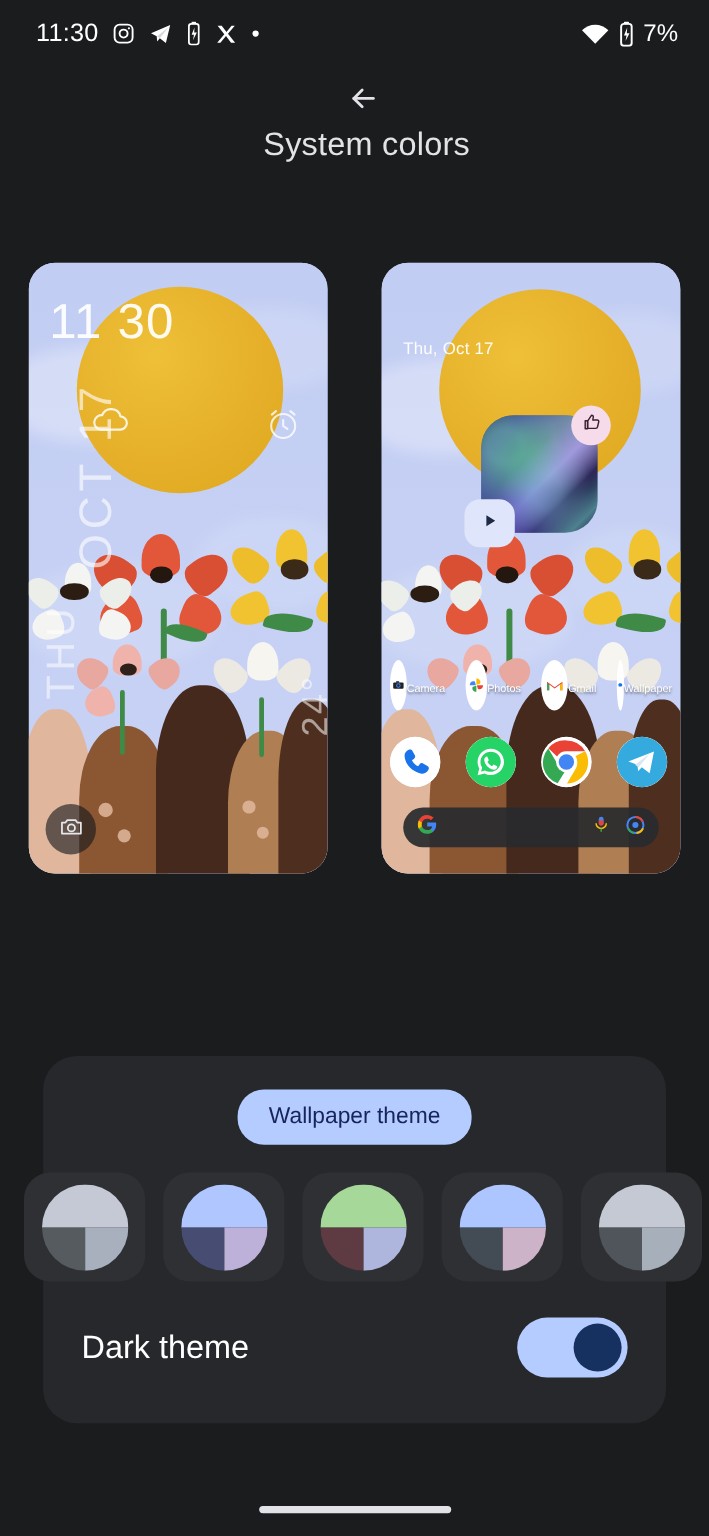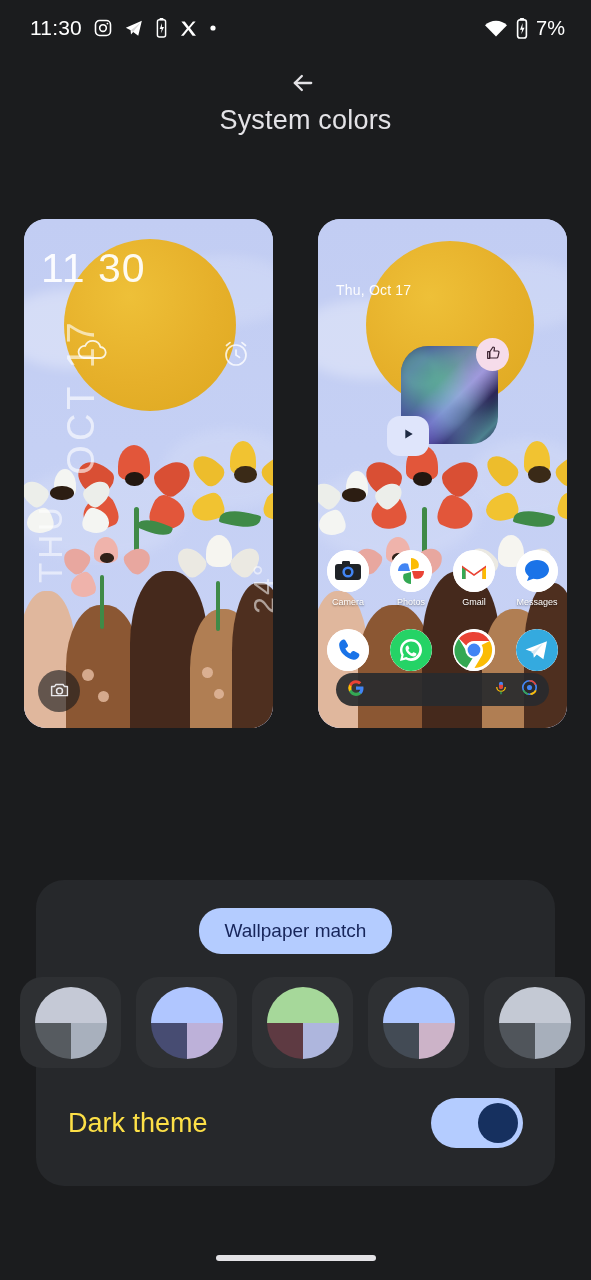--- a/index.html
+++ b/index.html
@@ -76,21 +76,21 @@
       radial-gradient(ellipse at 25% 30%, rgba(120,220,180,.55) 0 12%, transparent 40%),
       radial-gradient(ellipse at 70% 22%, rgba(180,170,240,.5) 0 10%, transparent 38%),
       radial-gradient(ellipse at 55% 62%, rgba(140,200,230,.45) 0 14%, transparent 42%),
       radial-gradient(ellipse at 18% 78%, rgba(90,80,190,.6) 0 16%, transparent 45%);
     filter: blur(2px); }
   .hs-like { position: absolute; left: 158px; top: 119px; width: 33px; height: 33px; border-radius: 50%; background: #f6dcea; display: flex; align-items: center; justify-content: center; }
   .hs-play { position: absolute; left: 69px; top: 197px; width: 42px; height: 40px; border-radius: 13px; background: #dfe5fb; display: flex; align-items: center; justify-content: center; }
 
   .hs-apps { position: absolute; left: 0; right: 0; top: 331px; }
   .app-row { display: flex; justify-content: center; gap: 17px; }
-  .app-cell { width: 46px; display: flex; flex-direction: column; align-items: center; justify-content: space-between; }
+  .app-cell { width: 46px; display: flex; flex-direction: row; align-items: center; justify-content: space-between; }
   .app-icon { width: 42px; height: 42px; border-radius: 50%; background: #fff; display: flex; align-items: center; justify-content: center; overflow: hidden; }
   .app-label { margin-top: 5px; font-size: 9px; color: #fff; text-shadow: 0 1px 2px rgba(0,0,0,.5); white-space: nowrap; }
 
   .hs-searchbar { position: absolute; left: 18px; right: 18px; bottom: 22px; height: 33px; border-radius: 17px; background: rgba(40,42,46,.92); display: flex; align-items: center; justify-content: space-between; padding: 0 11px; }
   .hs-search-right { display: flex; align-items: center; gap: 12px; }
 
   
   .card { position: absolute; left: 36px; right: 36px; top: 880px; background: #26282b; border-radius: 28px; padding-bottom: 10px; }
   .tabs { display: flex; align-items: center; justify-content: center; gap: 22px; padding-top: 28px; }
   .tab { padding: 12px 26px; border-radius: 22px; font-size: 19px; color: #e3e2e6; white-space: nowrap; }
@@ -98,21 +98,21 @@
   .card-desc { text-align: center; color: #c5c6cb; font-size: 16px; margin-top: 26px; }
 
   .swatch-row { display: flex; gap: 15px; margin-top: 23px; padding-left: 0; }
   .swatch-tile { flex: 0 0 auto; width: 101px; height: 91px; border-radius: 22px; background: #2e3033; display: flex; align-items: center; justify-content: center; }
   .swatch-circle { position: relative; width: 72px; height: 72px; border-radius: 50%; overflow: hidden; }
   .sw-top { position: absolute; left: 0; top: 0; width: 100%; height: 50%; }
   .sw-bl { position: absolute; left: 0; top: 50%; width: 50%; height: 50%; }
   .sw-br { position: absolute; left: 50%; top: 50%; width: 50%; height: 50%; }
 
   .dark-row { display: flex; align-items: center; justify-content: space-between; padding: 30px 32px 28px 32px; }
-  .dark-label { color: #fde047; font-size: 27px; }
+  .dark-label { color: #ffffff; font-size: 27px; }
   .toggle { width: 92px; height: 50px; border-radius: 25px; background: #b4ccff; position: relative; }
   .toggle-thumb { position: absolute; right: 5px; top: 5px; width: 40px; height: 40px; border-radius: 50%; background: #16305f; }
 
   
   .navbar { position: absolute; left: 0; right: 0; bottom: 0; height: 44px; display: flex; align-items: center; justify-content: center; }
   .nav-pill { width: 160px; height: 6px; border-radius: 3px; background: #e3e2e6; }
 </style>
 </head>
 <body>
 
@@ -391,21 +391,21 @@
             </div>
             <div class="app-label">Gmail</div>
           </div>
           <div class="app-cell">
             <div class="app-icon">
               <svg width="42" height="42" viewBox="0 0 42 42">
                   <circle cx="21" cy="21" r="21" fill="#fff"></circle>
                   <path d="M21 10c6.6 0 12 4.2 12 9.6S27.6 29.2 21 29.2c-1.3 0-2.6-.2-3.8-.5L11 31l1.8-4.6C10.6 24.6 9 22.3 9 19.6 9 14.2 14.4 10 21 10z" fill="#1a73e8"></path>
                 </svg>
             </div>
-            <div class="app-label">Messages</div>
+            <div class="app-label">Wallpaper</div>
           </div>
         </div>
 
         <div class="app-row" style="margin-top:22px;">
           <div class="app-cell">
             <div class="app-icon">
               <svg width="42" height="42" viewBox="0 0 42 42">
                   <circle cx="21" cy="21" r="21" fill="#fff"></circle>
                   <path d="M15.6 10.8c1.2-.6 2.4-.2 3 .9l2.1 3.7c.6 1 .3 2.1-.6 2.8l-1.8 1.3c.9 2.2 2.9 4.2 5.1 5.1l1.3-1.8c.7-.9 1.8-1.2 2.8-.6l3.7 2.1c1.1.6 1.5 1.8.9 3-1.2 2.4-3.3 3.8-5.7 3.4C18.6 29.2 12.8 23.4 12.2 16.5c-.4-2.4 1-4.5 3.4-5.7z" fill="#1a73e8"></path>
                 </svg>
@@ -472,21 +472,21 @@
               <circle cx="12" cy="12" r="3.6" fill="#4285f4"></circle>
             </svg>
           </span>
         </span>
       </div>
     </div>
   </div>
 
   <div class="card">
     <div class="tabs">
-      <div class="tab selected">Wallpaper match</div>
+      <div class="tab selected">Wallpaper theme</div>
     </div>
 
 
     <div class="swatch-row" style="transform:translateX(-16px);">
       <div class="swatch-tile">
         <div class="swatch-circle">
           <div class="sw-top" style="background:#c5c9d6;"></div>
           <div class="sw-bl" style="background:#565b60;"></div>
           <div class="sw-br" style="background:#a8b0bd;"></div>
         </div>

